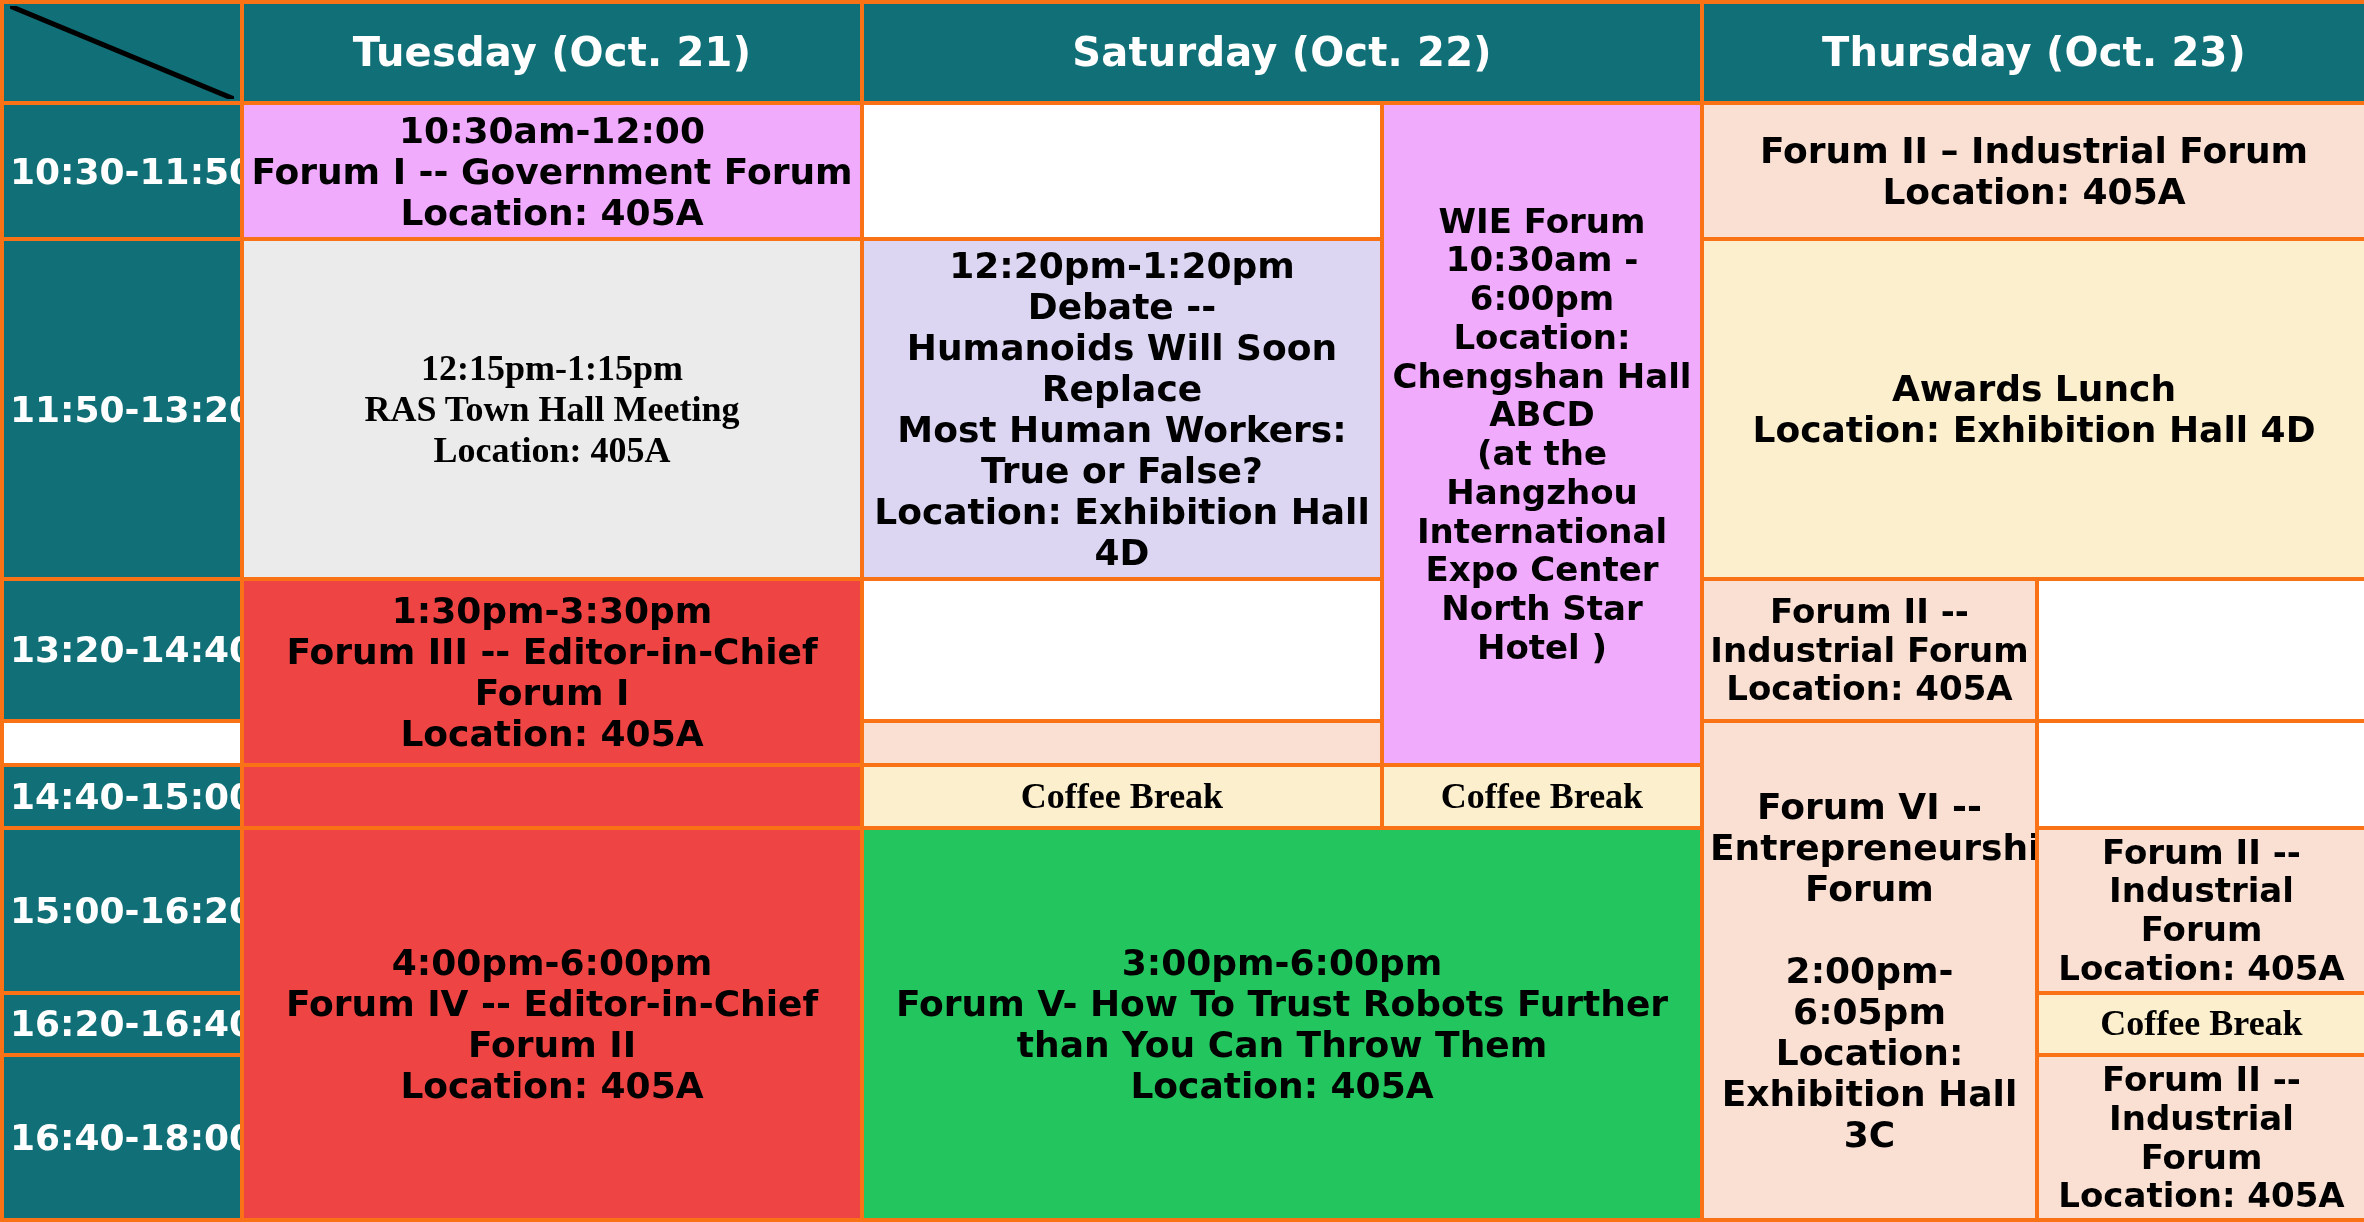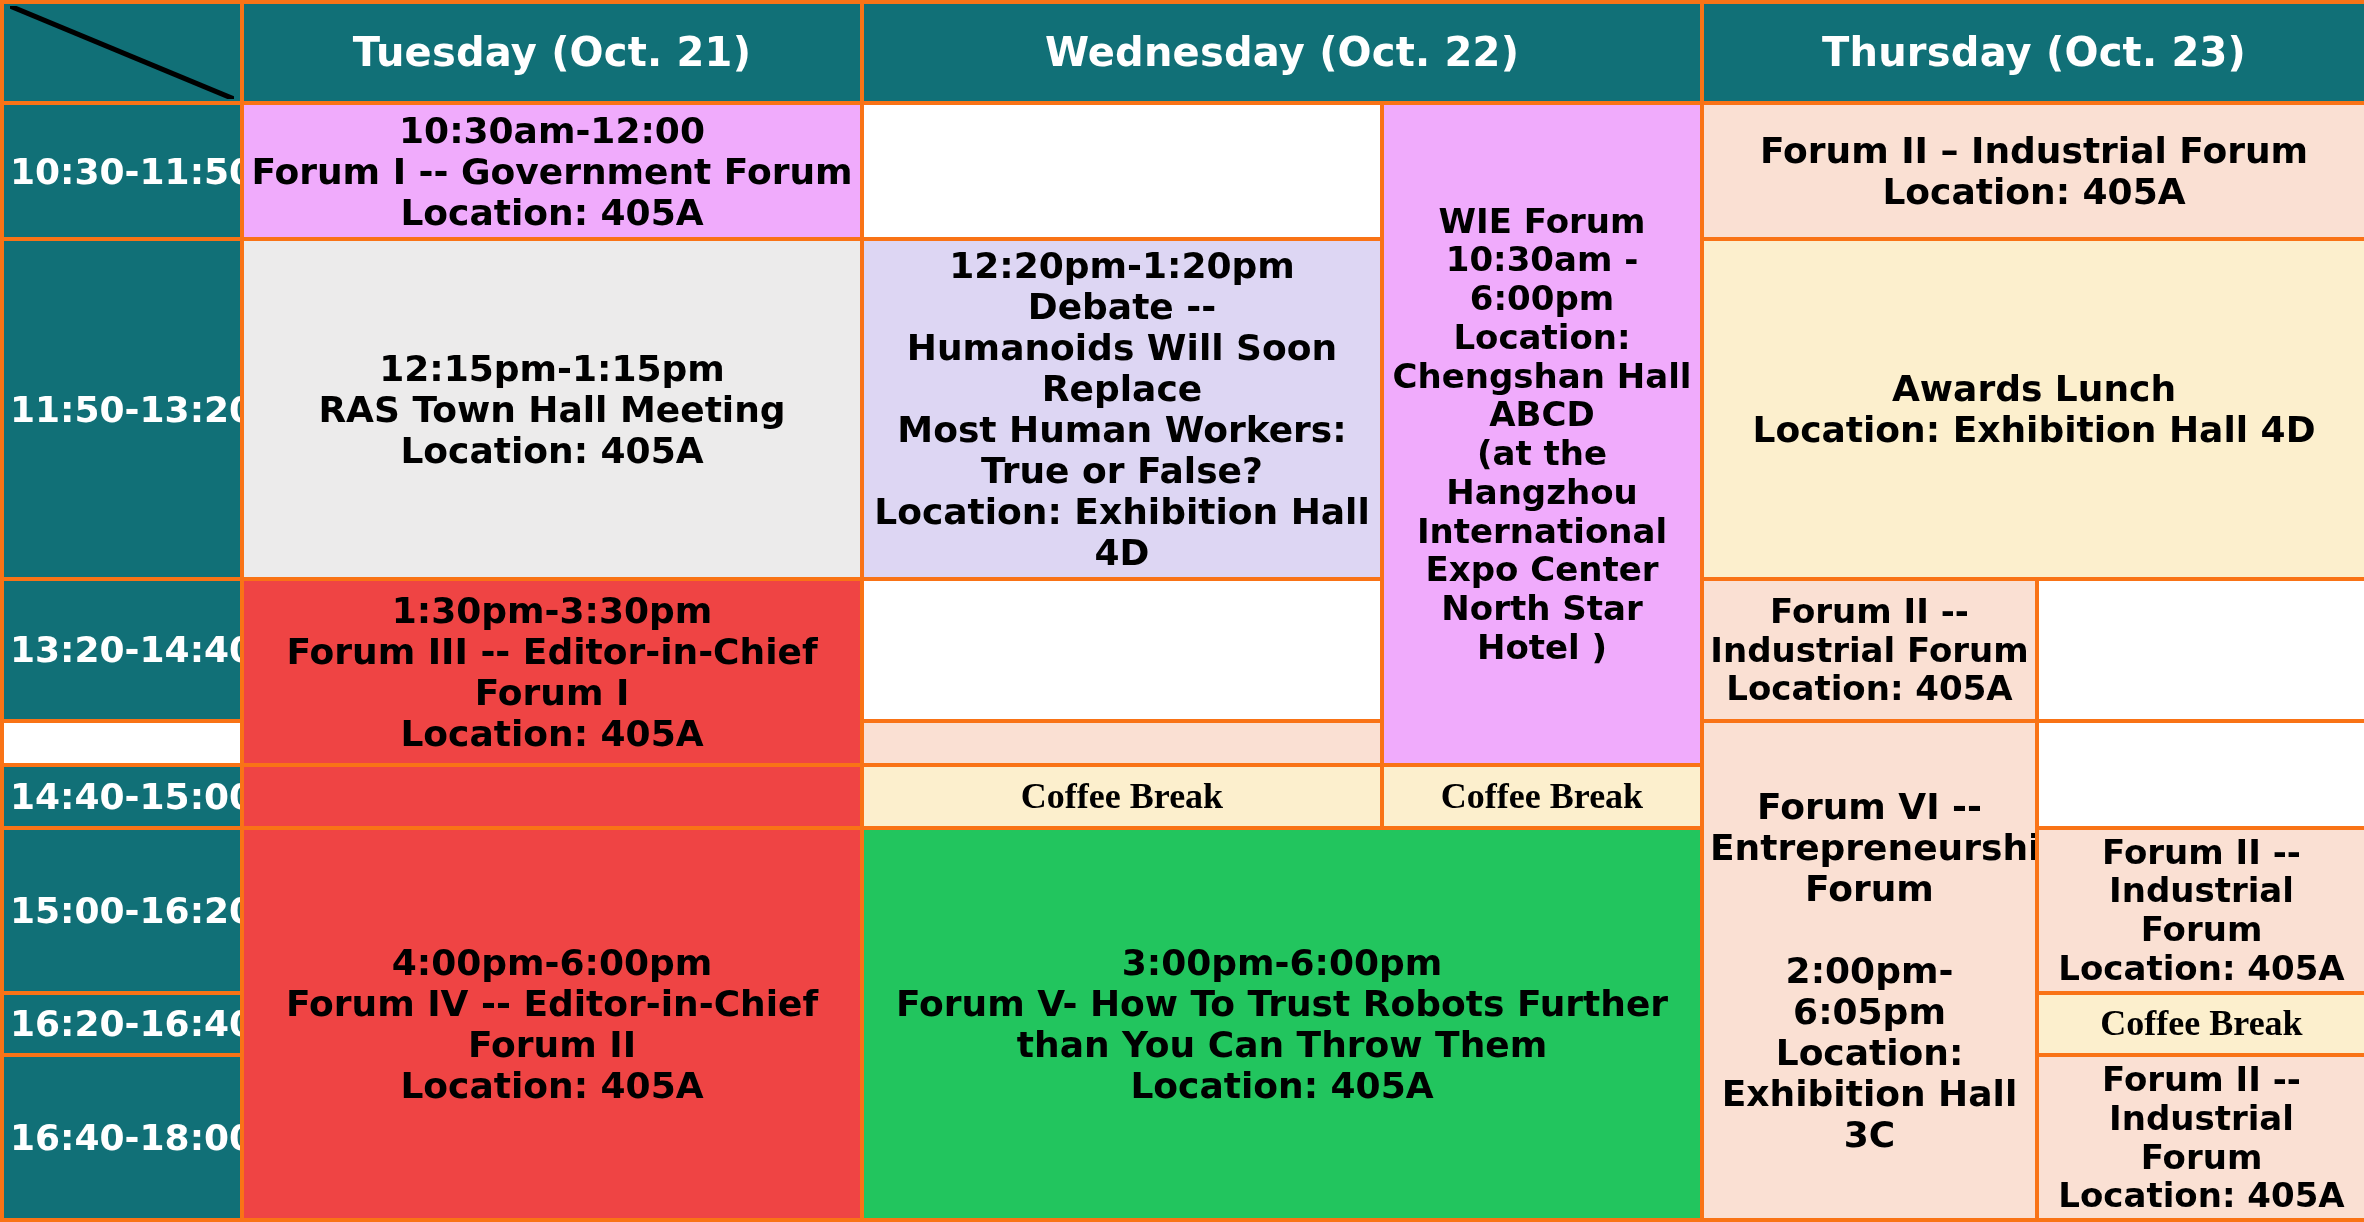--- a/index.html
+++ b/index.html
@@ -43,21 +43,21 @@
     white-space:nowrap;
     width:240px;
   }
   
   .cell{
     color:#000000;
     font-size:36px;
   }
   .small{font-size:34px;}
   .blue   {background:#f0abfc;}
-  .grey   {background:#ecebeb;}
+  .grey   {background:#ecebeb;font-family:Liberation Serif, serif;}
   .purple {background:#ddd6f3;}
   .green  {background:#ef4444;}
   .peach  {background:#fae0d3;}
   .cream  {background:#fcefcd;}
   .lav    {background:#22c55e;}
   .white  {background:#ffffff;}
   .nowrap{white-space:nowrap;font-family:Liberation Serif, serif;}
   .pre{white-space:pre-line;}
 </style>
 </head>
@@ -77,21 +77,21 @@
       <tr>
     <td class="corner">
       <svg viewBox="0 0 240 92" preserveAspectRatio="none">
         <line x1="0" y1="0" x2="240" y2="92" stroke="#000000" stroke-width="5"></line>
       </svg>
     </td>
     <td class="hdr">
       <span>Tuesday (Oct. 21)</span>
     </td>
     <td class="hdr" colspan="2">
-      <span>Wednesday (Oct. 22)</span>
+      <span>Saturday (Oct. 22)</span>
     </td>
     <td class="hdr" colspan="2">
       <span>Thursday (Oct. 23)</span>
     </td>
   </tr>
 
   <tr style="height:135px">
     <td class="time">
       <span>10:30-11:50</span>
     </td>

